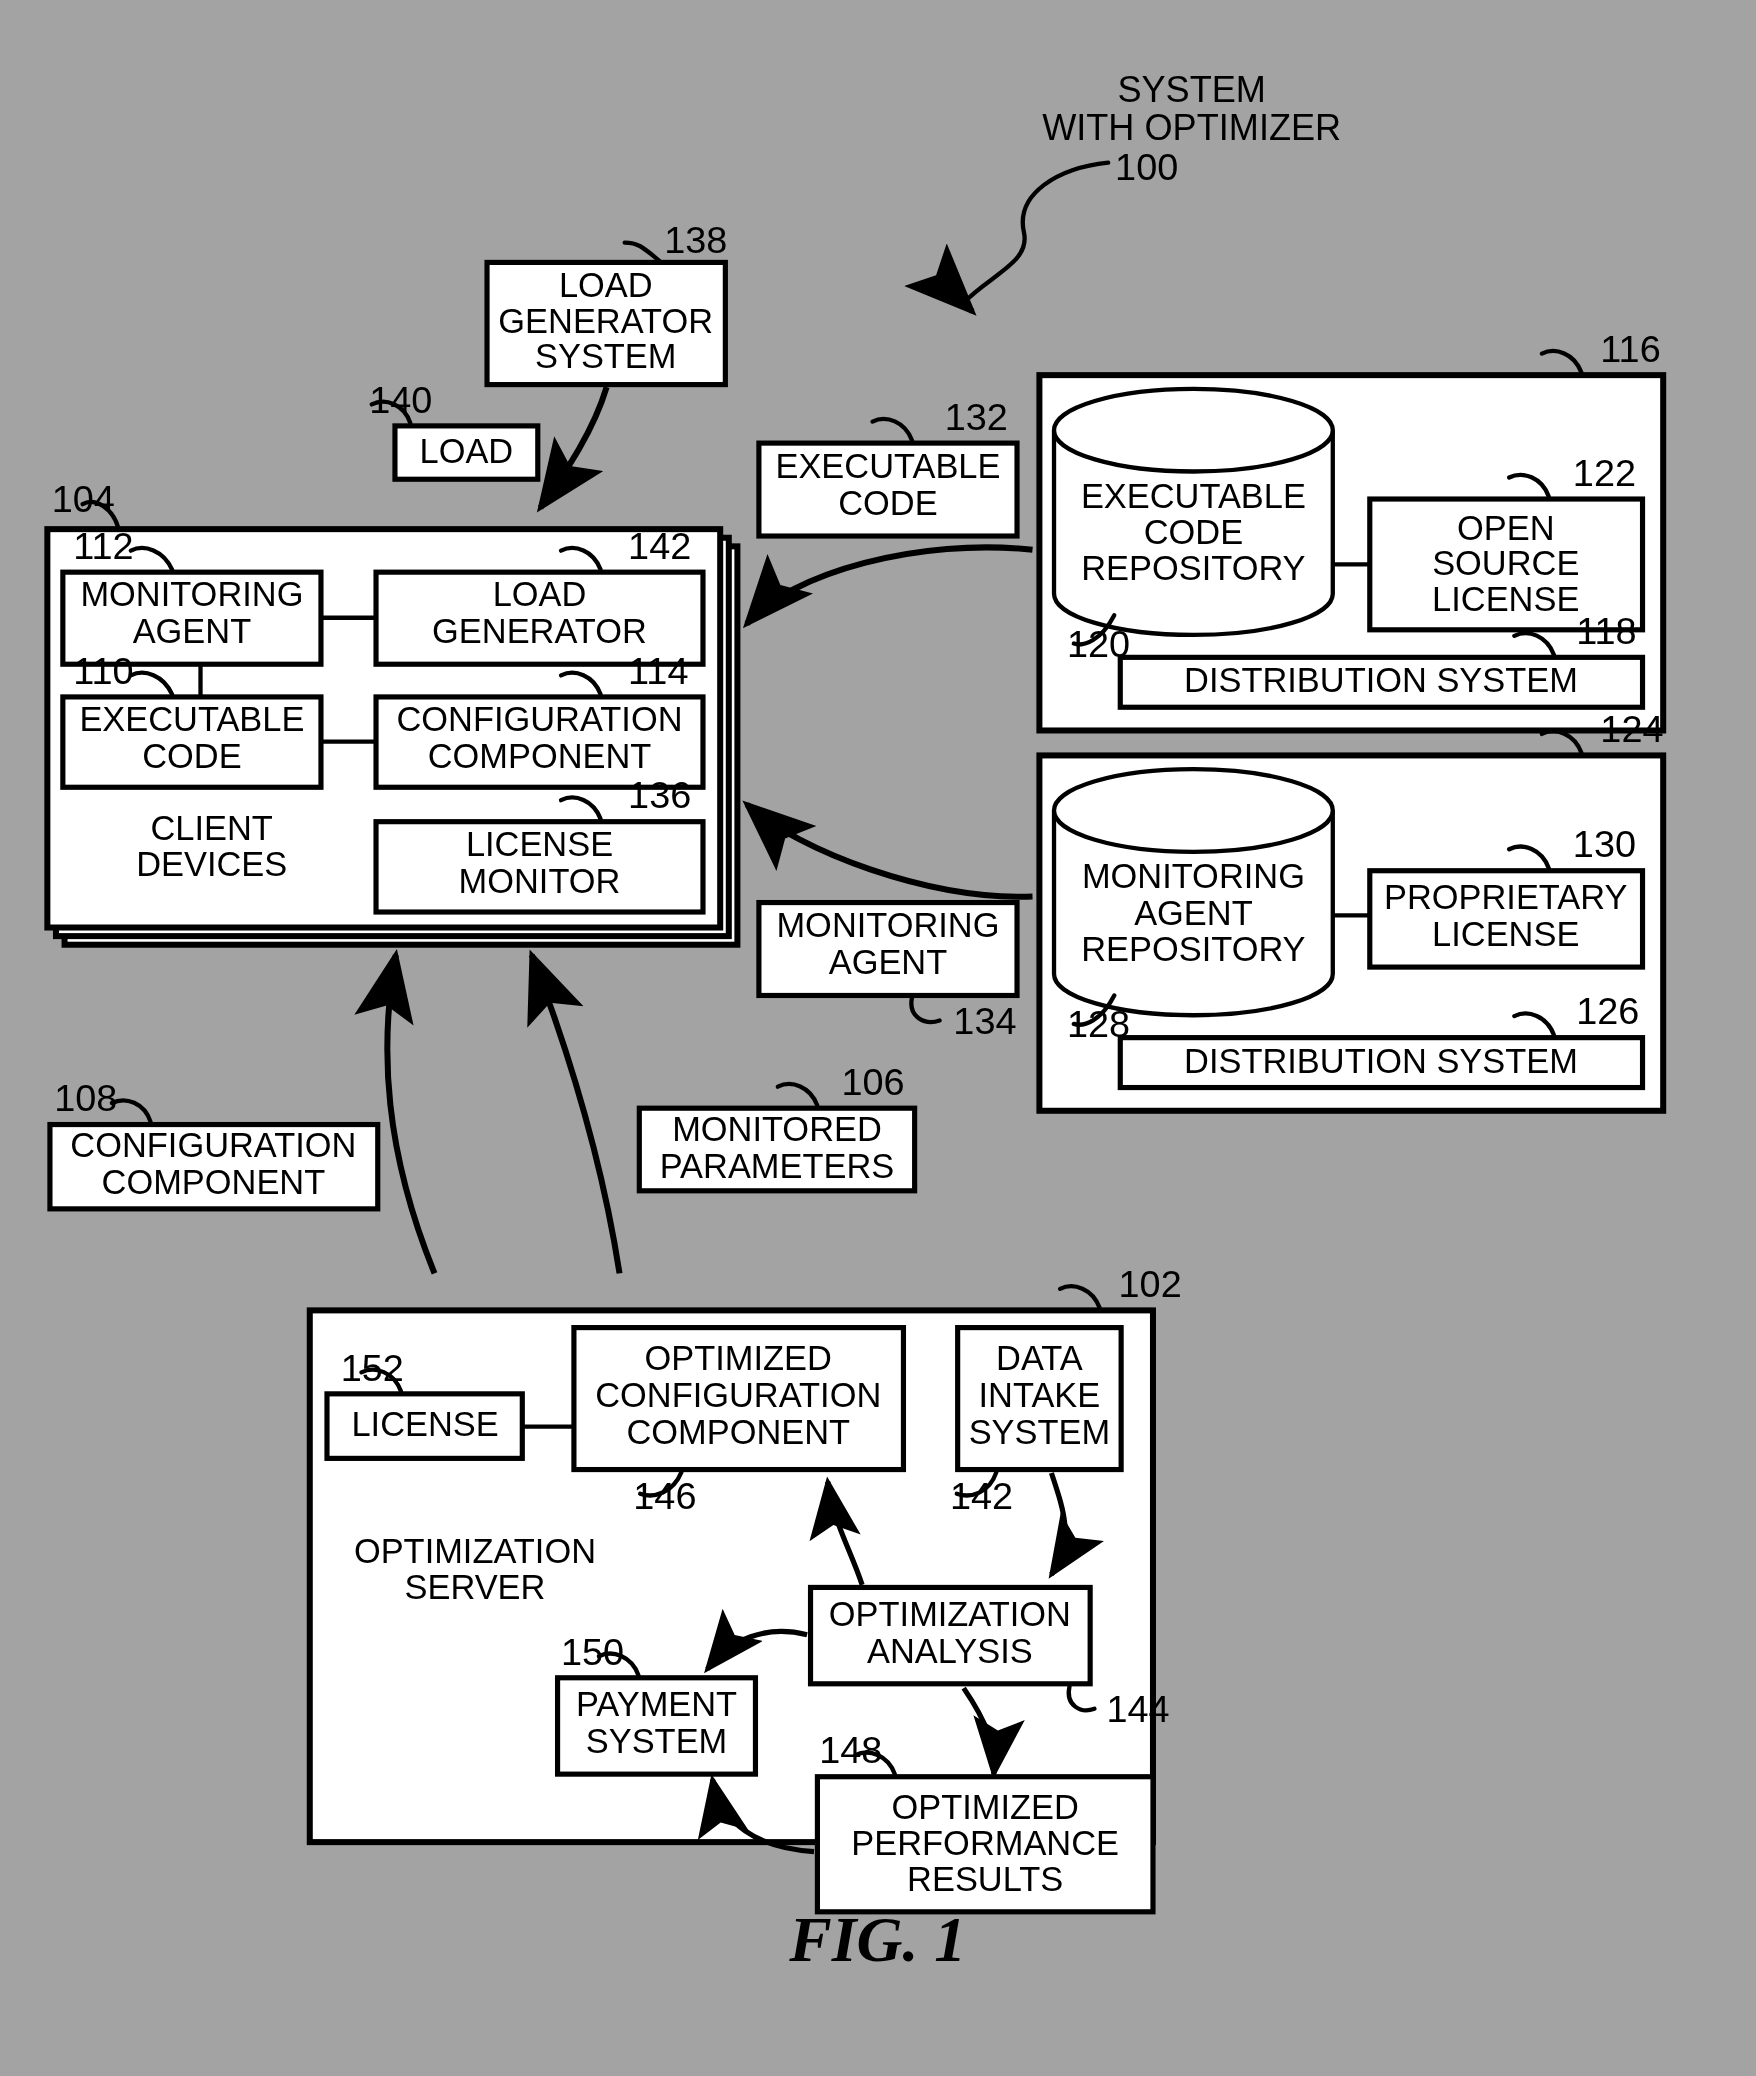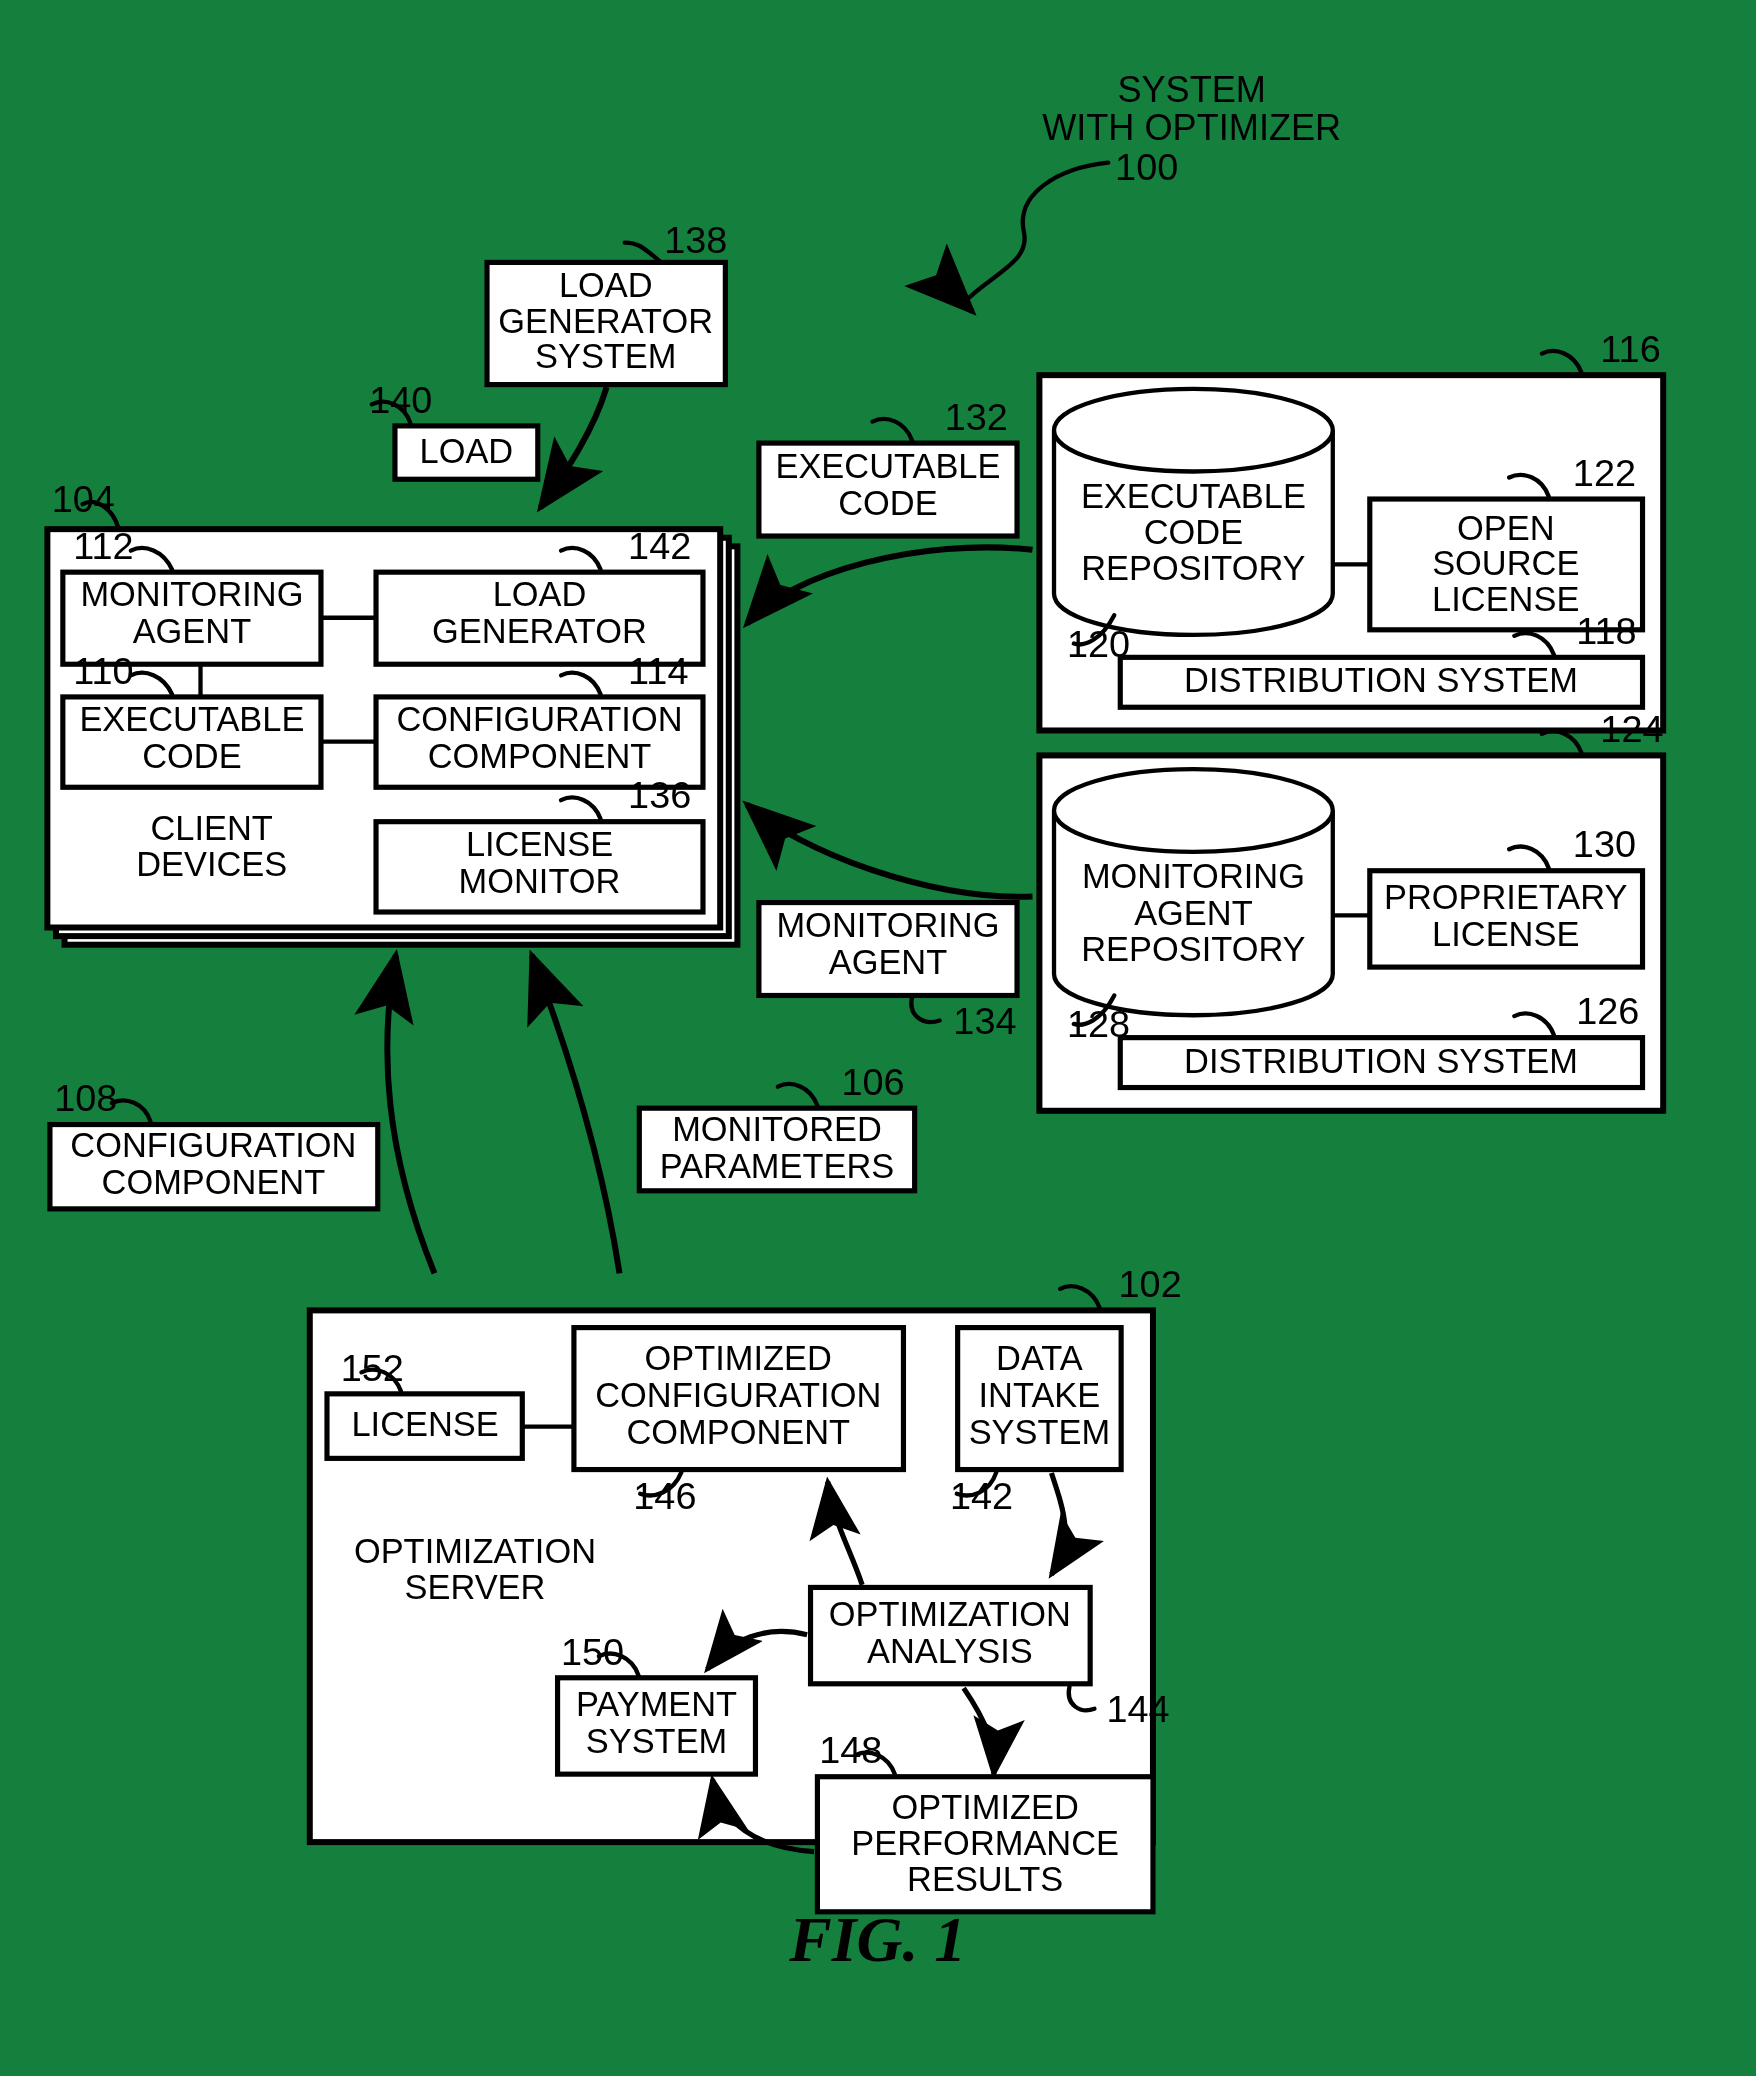--- a/index.html
+++ b/index.html
@@ -4,21 +4,21 @@
 <style>
   html, body {
     margin: 0;
     padding: 0;
     background: #ffffff;
   }
   #figure-root {
     position: relative;
     width: 1757px;
     height: 2077px;
-    background: #15803d;
+    background: #a3a3a3;
     font-family: "Liberation Sans", sans-serif;
   }
   svg#figure-svg {
     display: block;
     width: 1757px;
     height: 2077px;
   }
   .box {
     fill: #ffffff;
     stroke: #000000;

